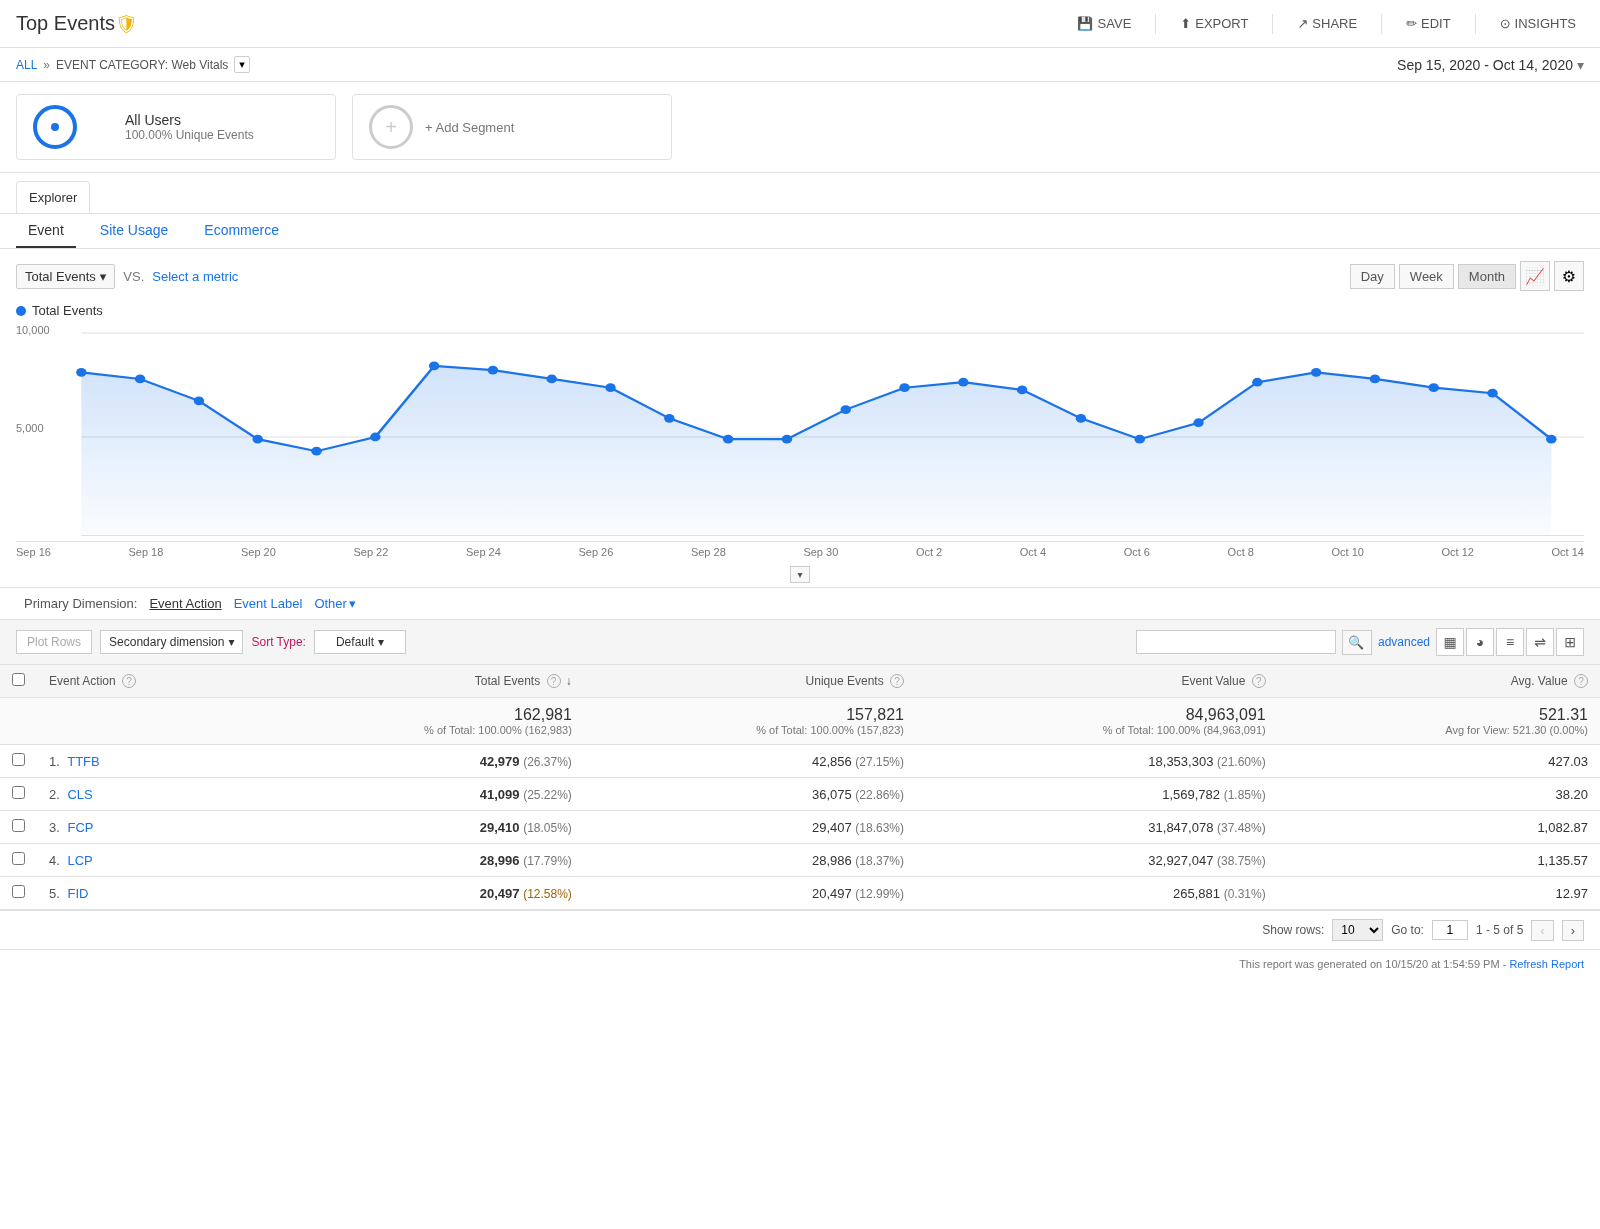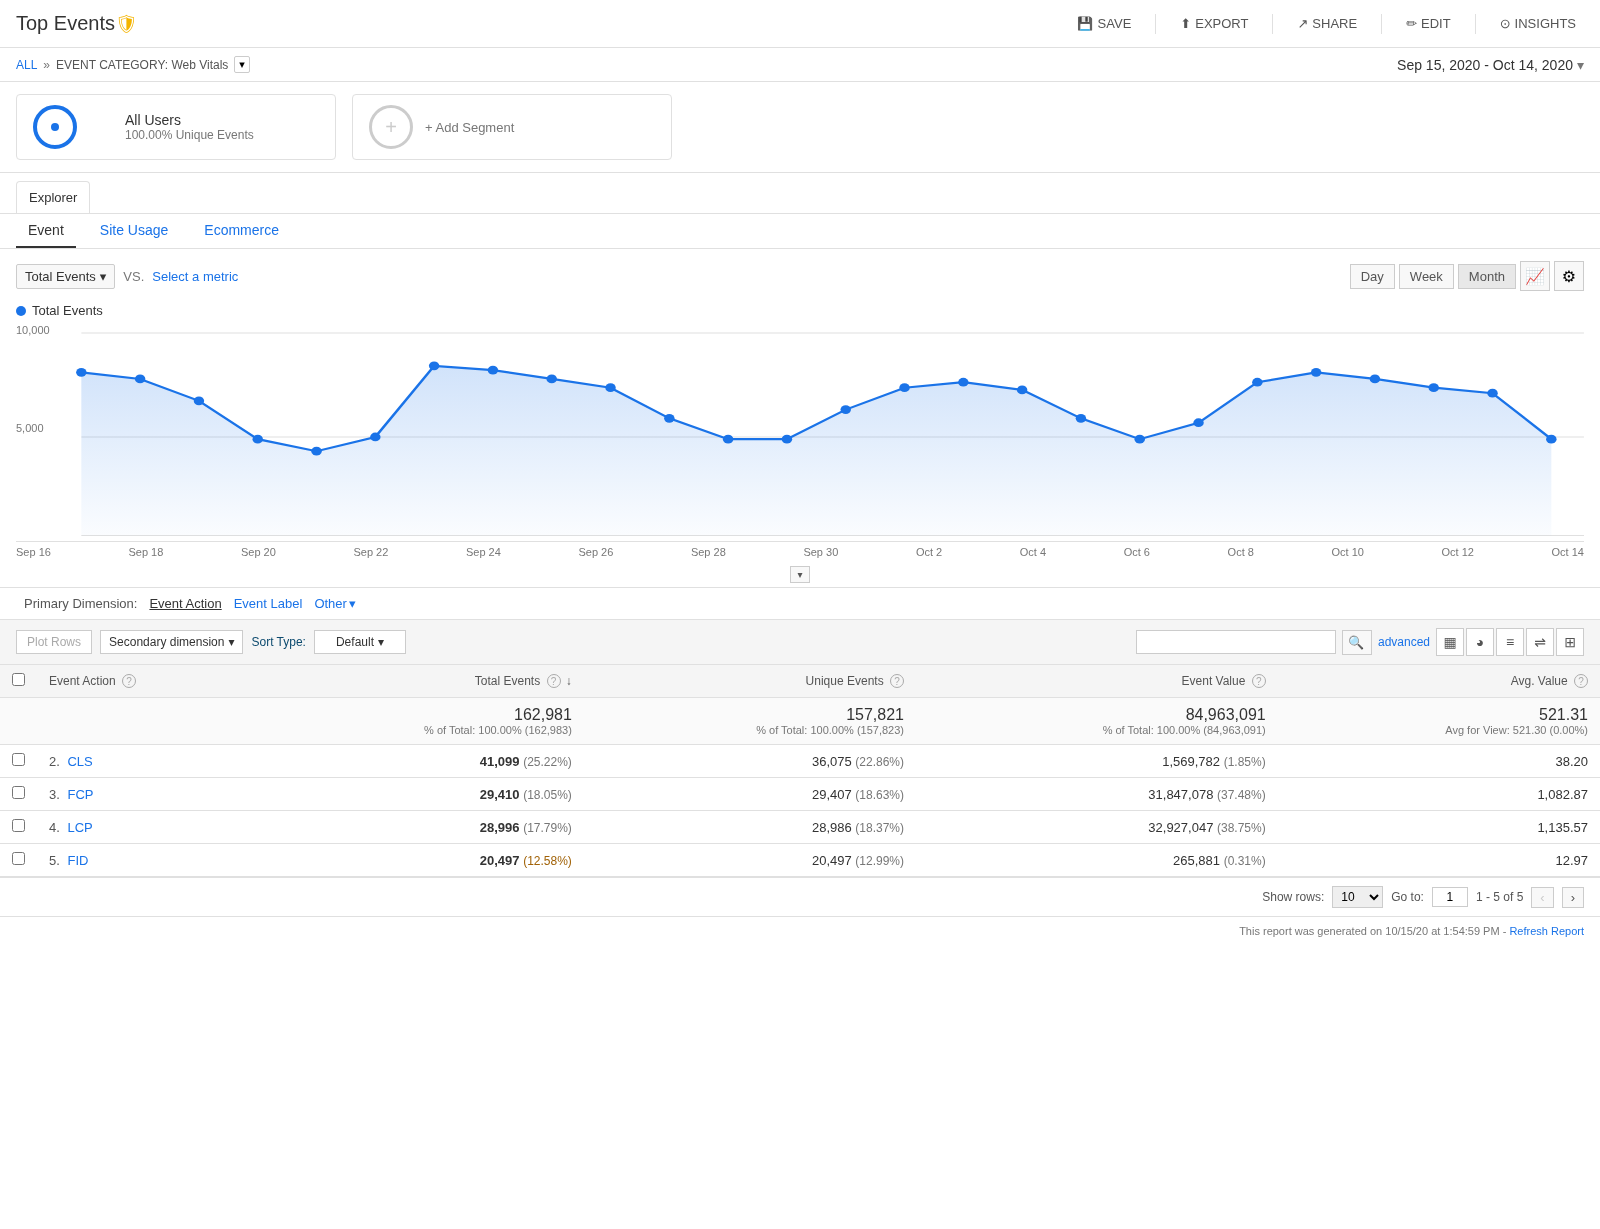--- a/index.html
+++ b/index.html
@@ -148,21 +148,21 @@
     }
     .plot-rows-btn {
       padding: 4px 10px; border: 1px solid #ccc; background: #fff;
       font-size: 12px; color: #aaa; cursor: pointer;
     }
     .sec-dim-dropdown {
       display: flex; align-items: center; gap: 4px;
       border: 1px solid #ccc; background: #fff; padding: 4px 8px;
       font-size: 12px; cursor: pointer;
     }
-    .sort-label { font-size: 12px; color: #0c4a6e; }
+    .sort-label { font-size: 12px; color: #be185d; }
     .sort-dropdown {
       display: flex; align-items: center; gap: 4px;
       border: 1px solid #ccc; background: #fff; padding: 4px 21px;
       font-size: 12px; cursor: pointer;
     }
     .table-controls-right { margin-left: auto; display: flex; align-items: center; gap: 6px; }
     .search-input {
       border: 1px solid #ccc; padding: 4px 8px; font-size: 12px;
       width: 200px; outline: none;
     }
@@ -481,20 +481,39 @@
       </td>
       <td class="right">
         <div class="total-value">84,963,091</div>
         <div class="total-sub">% of Total: 100.00% (84,963,091)</div>
       </td>
       <td class="right">
         <div class="total-value">521.31</div>
         <div class="total-sub">Avg for View: 521.30 (0.00%)</div>
       </td>
     </tr>
+  <tr>
+      <td class="check-col">
+        <input type="checkbox" style="">
+      </td>
+      <td style="padding-left:12px">
+        <span style="color:#555;margin-right:4px">1.</span>
+        <span class="action-col">TTFB</span>
+      </td>
+      <td class="right">
+        <strong>42,979</strong> <span style="color:#777;font-size:12px">(26.37%)</span>
+      </td>
+      <td class="right">
+        42,856 <span style="color:#777;font-size:12px">(27.15%)</span>
+      </td>
+      <td class="right">
+        18,353,303 <span style="color:#777;font-size:12px">(21.60%)</span>
+      </td>
+      <td class="right">427.03</td>
+    </tr>
       <tr>
       <td class="check-col">
         <input type="checkbox" style="">
       </td>
       <td style="padding-left:12px">
         <span style="color:#555;margin-right:4px">2.</span>
         <span class="action-col">CLS</span>
       </td>
       <td class="right">
         <strong>41,099</strong> <span style="color:#777;font-size:12px">(25.22%)</span>

